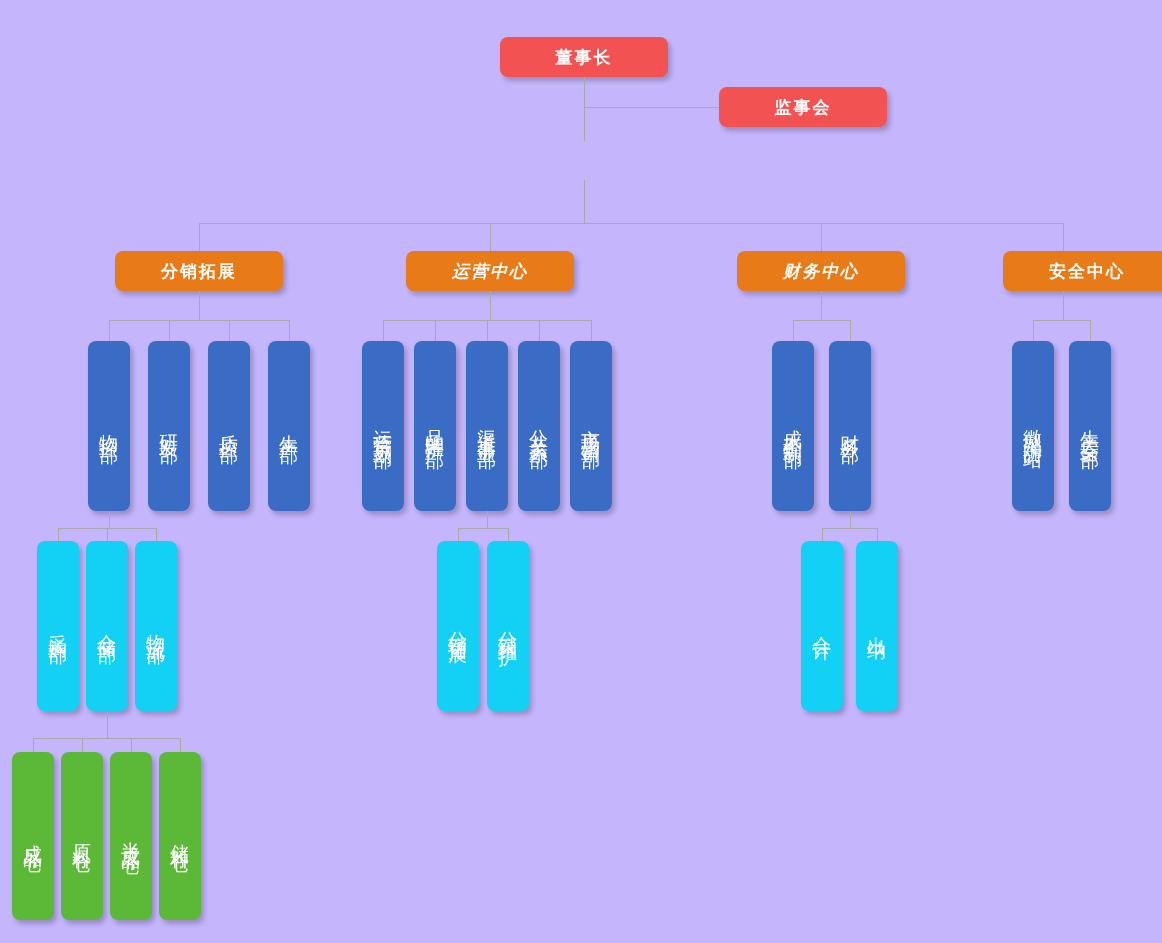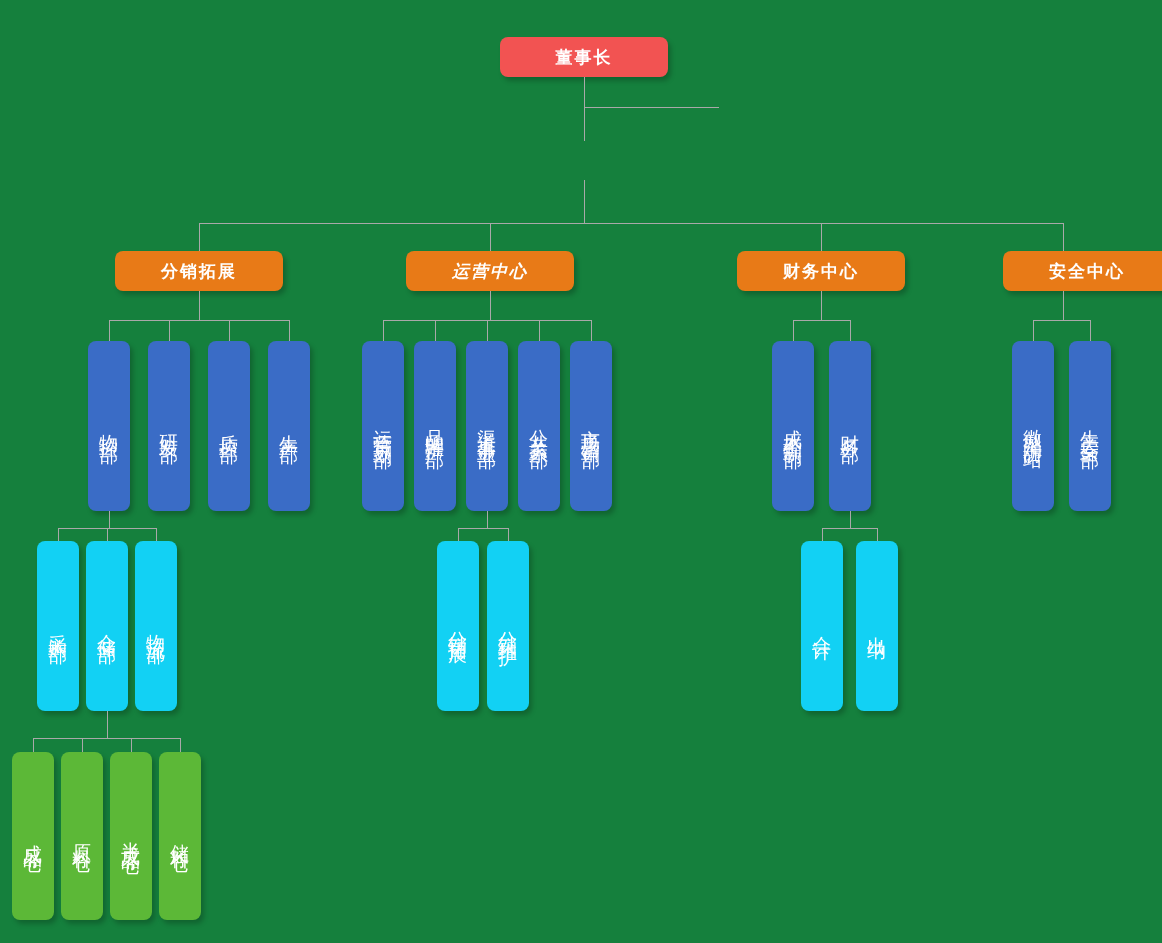--- a/index.html
+++ b/index.html
@@ -1,20 +1,20 @@
 <!DOCTYPE html>
 <html><head>
 <meta charset="utf-8">
 <style>
   html, body { margin: 0; padding: 0; background: #ffffff; }
   #org-canvas {
     position: relative;
     width: 1162px;
     height: 943px;
-    background: #15803d;
+    background: #c4b5fd;
     font-family: "Liberation Sans", "DejaVu Sans", sans-serif;
     overflow: hidden;
   }
   .node {
     position: absolute;
     display: flex;
     align-items: center;
     justify-content: center;
     color: #ffffff;
     border-radius: 8px;
@@ -39,27 +39,30 @@
     position: absolute;
   }
 </style>
 </head>
 <body>
 
 <div id="org-canvas" style="width: 1162px; height: 943px;">
     <div class="node horiz" style="left: 500px; top: 37px; width: 168px; height: 40px; background: rgb(242, 83, 82); color: rgb(255, 255, 255);">
       <span>董事长</span>
     </div>
+    <div class="node horiz" style="left: 719px; top: 87px; width: 168px; height: 40px; background: rgb(242, 83, 82); color: rgb(255, 255, 255);">
+      <span>监事会</span>
+    </div>
     <div class="node horiz" style="left: 115px; top: 251px; width: 168px; height: 40px; background: rgb(232, 122, 23); color: rgb(255, 255, 255);">
       <span>分销拓展</span>
     </div>
     <div class="node horiz" style="left: 406px; top: 251px; width: 168px; height: 40px; background: rgb(232, 122, 23); color: rgb(255, 255, 255); font-style: italic;">
       <span>运营中心</span>
     </div>
-    <div class="node horiz" style="left: 737px; top: 251px; width: 168px; height: 40px; background: rgb(232, 122, 23); color: rgb(255, 255, 255);">
+    <div class="node horiz" style="left: 737px; top: 251px; width: 168px; height: 40px; background: rgb(232, 122, 23); color: rgb(255, 255, 255); font-style: italic;">
       <span>财务中心</span>
     </div>
     <div class="node horiz" style="left: 1003px; top: 251px; width: 168px; height: 40px; background: rgb(232, 122, 23); color: rgb(255, 255, 255);">
       <span>安全中心</span>
     </div>
     <div class="node vertical" style="left: 88px; top: 341px; width: 42px; height: 170px; background: rgb(58, 108, 198); color: rgb(255, 255, 255);">
       <span>物控部</span>
     </div>
     <div class="node vertical" style="left: 148px; top: 341px; width: 42px; height: 170px; background: rgb(58, 108, 198); color: rgb(255, 255, 255);">
       <span>研发部</span>

